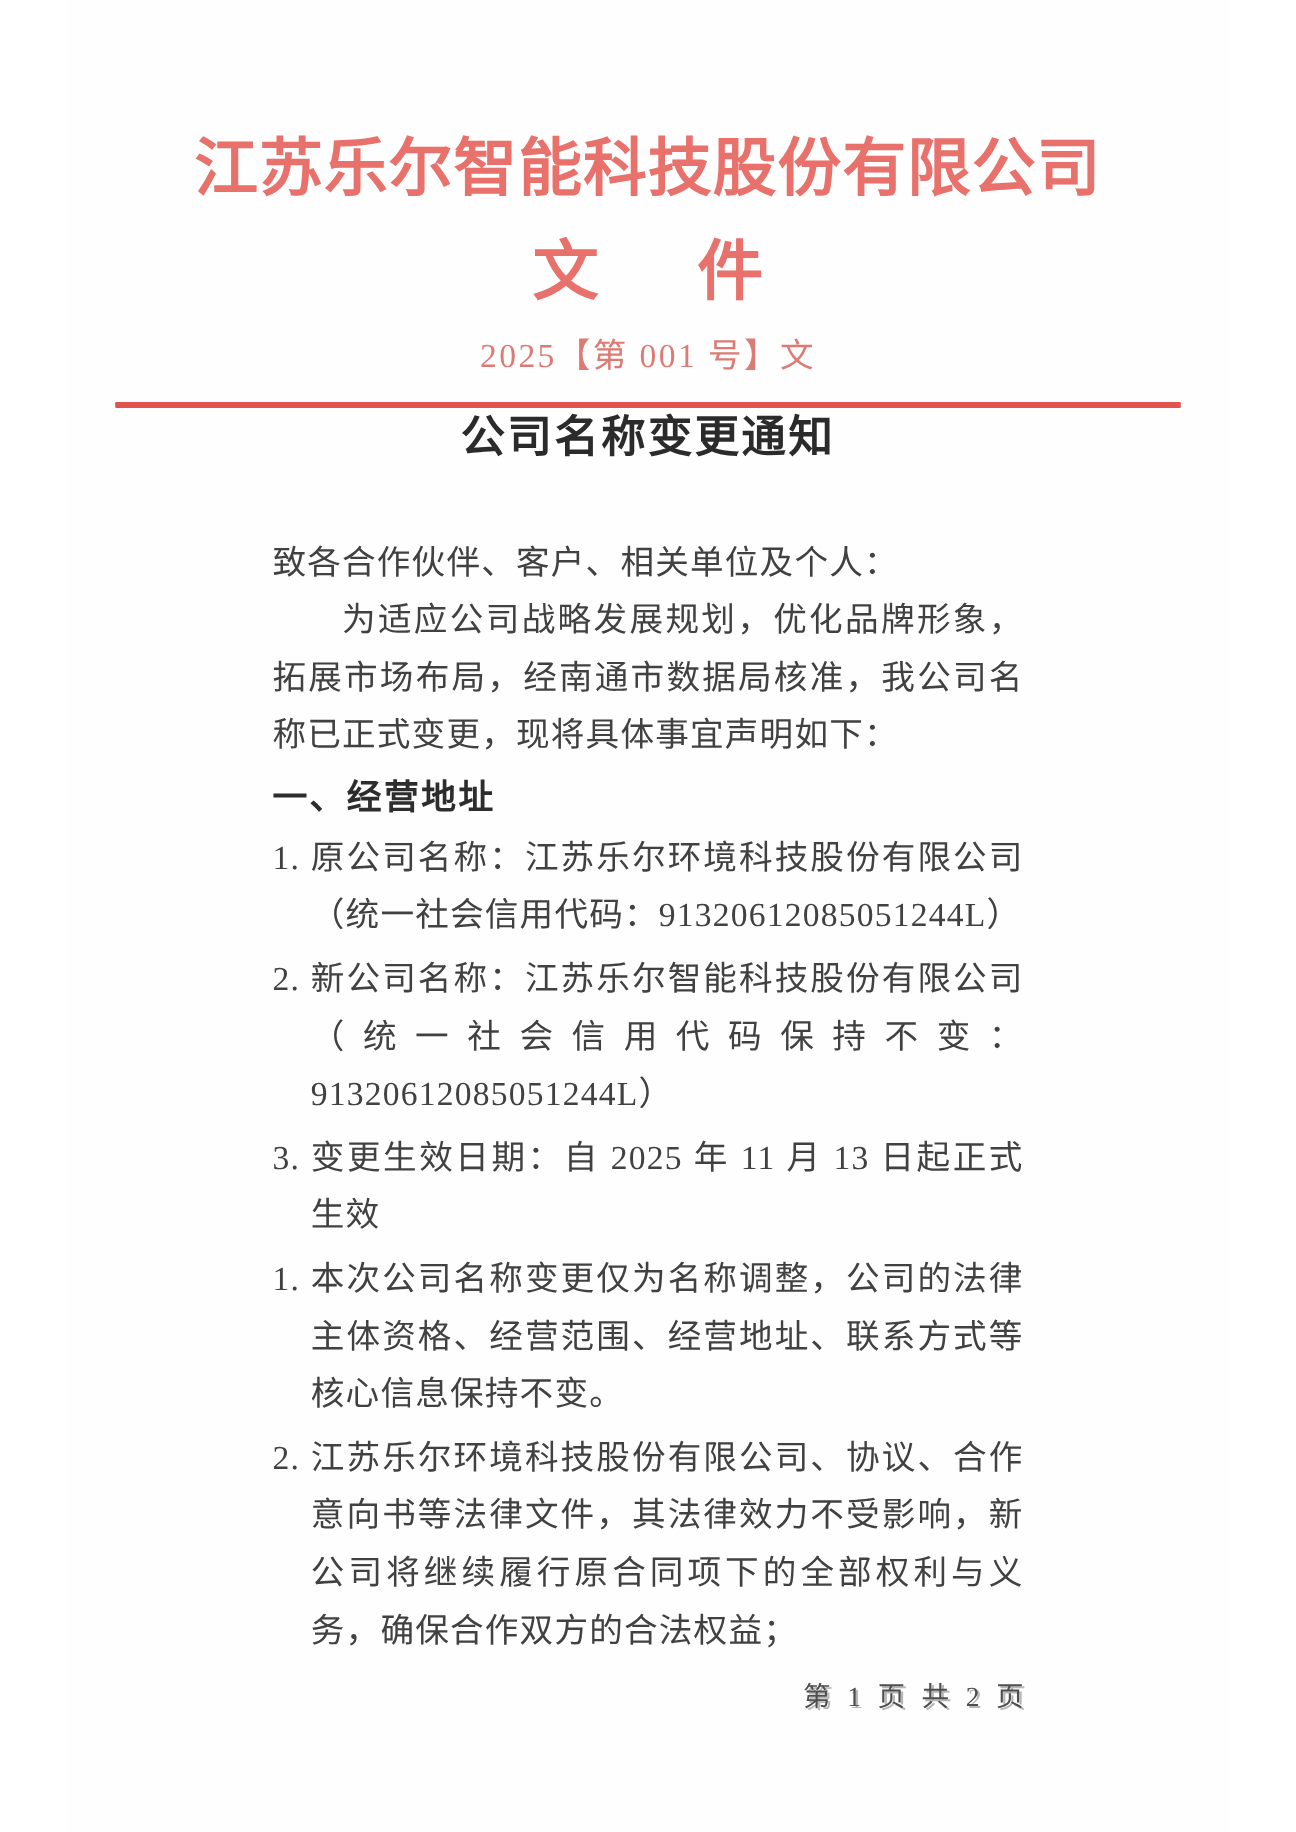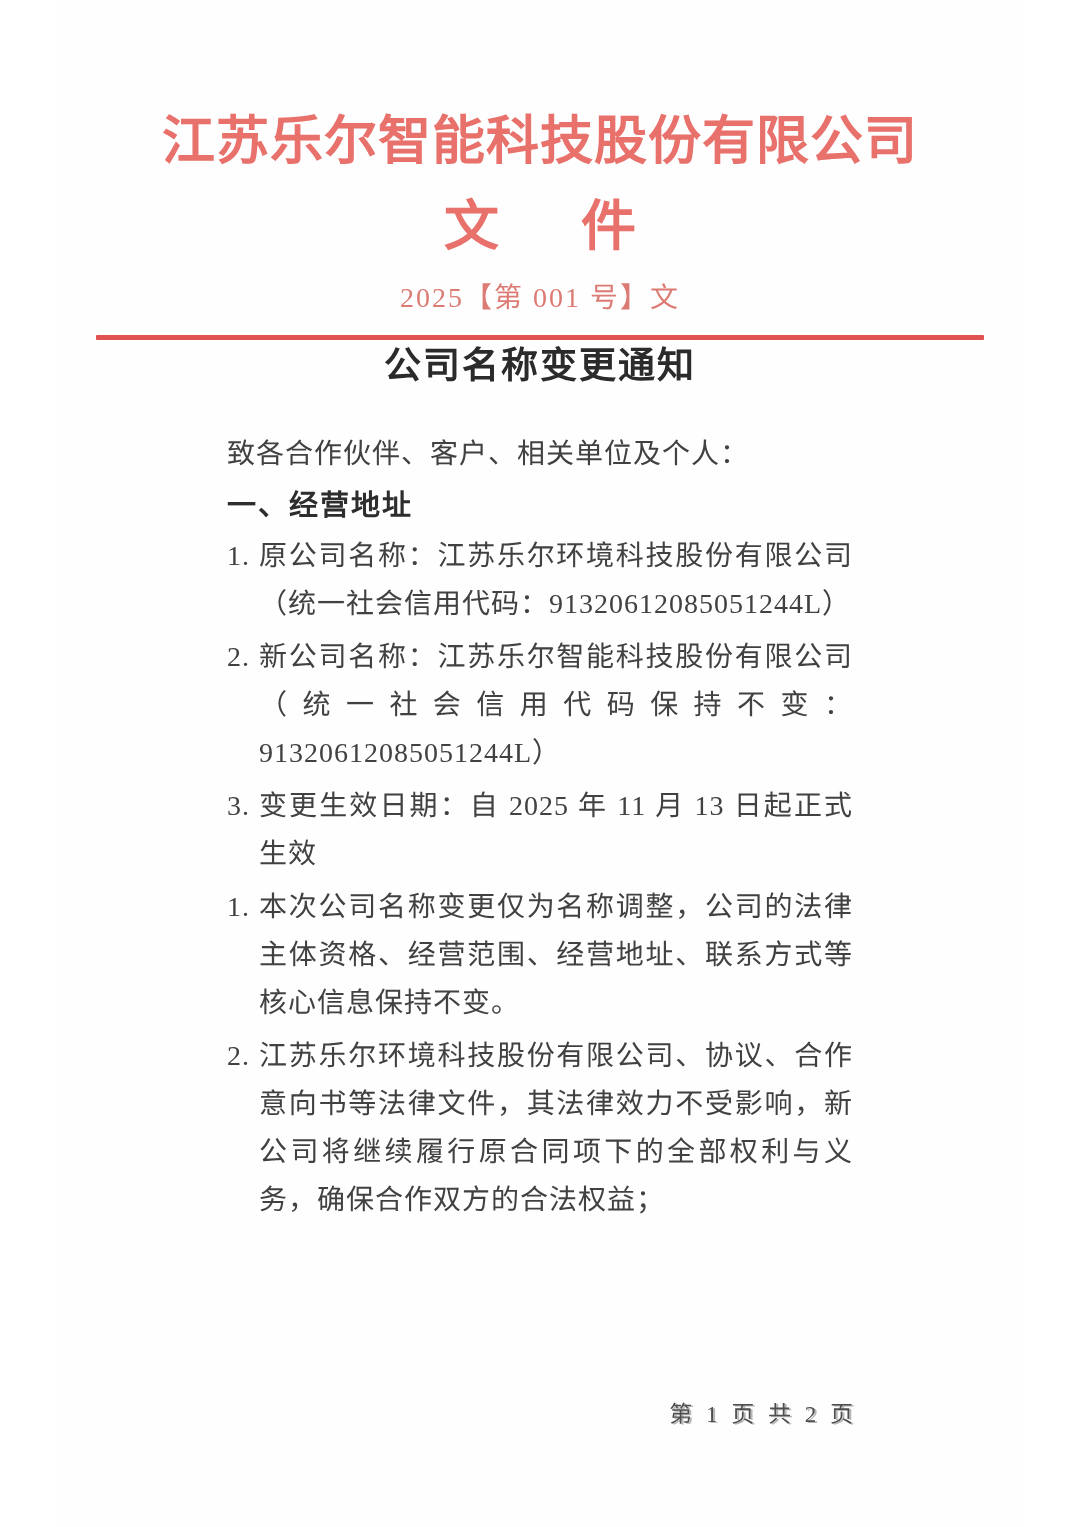--- a/index.html
+++ b/index.html
@@ -52,21 +52,21 @@
     text-align: center;
     font-size: 37px;
     line-height: 52px;
     font-weight: bold;
     color: #2b2b2b;
     letter-spacing: 2px;
   }
 
   
   .doc-body {
-    margin-top: 38px;
+    margin-top: 54px;
     padding: 0 172px 0 172px;
     font-size: 28px;
     line-height: 48px;
     color: #414141;
     letter-spacing: 1px;
     text-align: justify;
   }
   .salutation { }
   .intro-para { text-indent: 58px; }
   .section-heading {
@@ -111,20 +111,21 @@
     <div class="doc-number">2025【第 001 号】文</div>
     <div class="red-divider"></div>
   </div>
 
   <div class="doc-title">公司名称变更通知</div>
 
   <div class="doc-body">
 
     <div class="salutation">致各合作伙伴、客户、相关单位及个人：</div>
 
+    <div class="intro-para">为适应公司战略发展规划，优化品牌形象，拓展市场布局，经南通市数据局核准，我公司名称已正式变更，现将具体事宜声明如下：</div>
 
     <div class="section">
       <div class="section-heading">一、经营地址</div>
 
       <div class="num-item">
         <span class="item-num">1.</span>
         <span class="item-text">原公司名称：江苏乐尔环境科技股份有限公司（统一社会信用代码：91320612085051244L）</span>
       </div>
 
       <div class="num-item">

